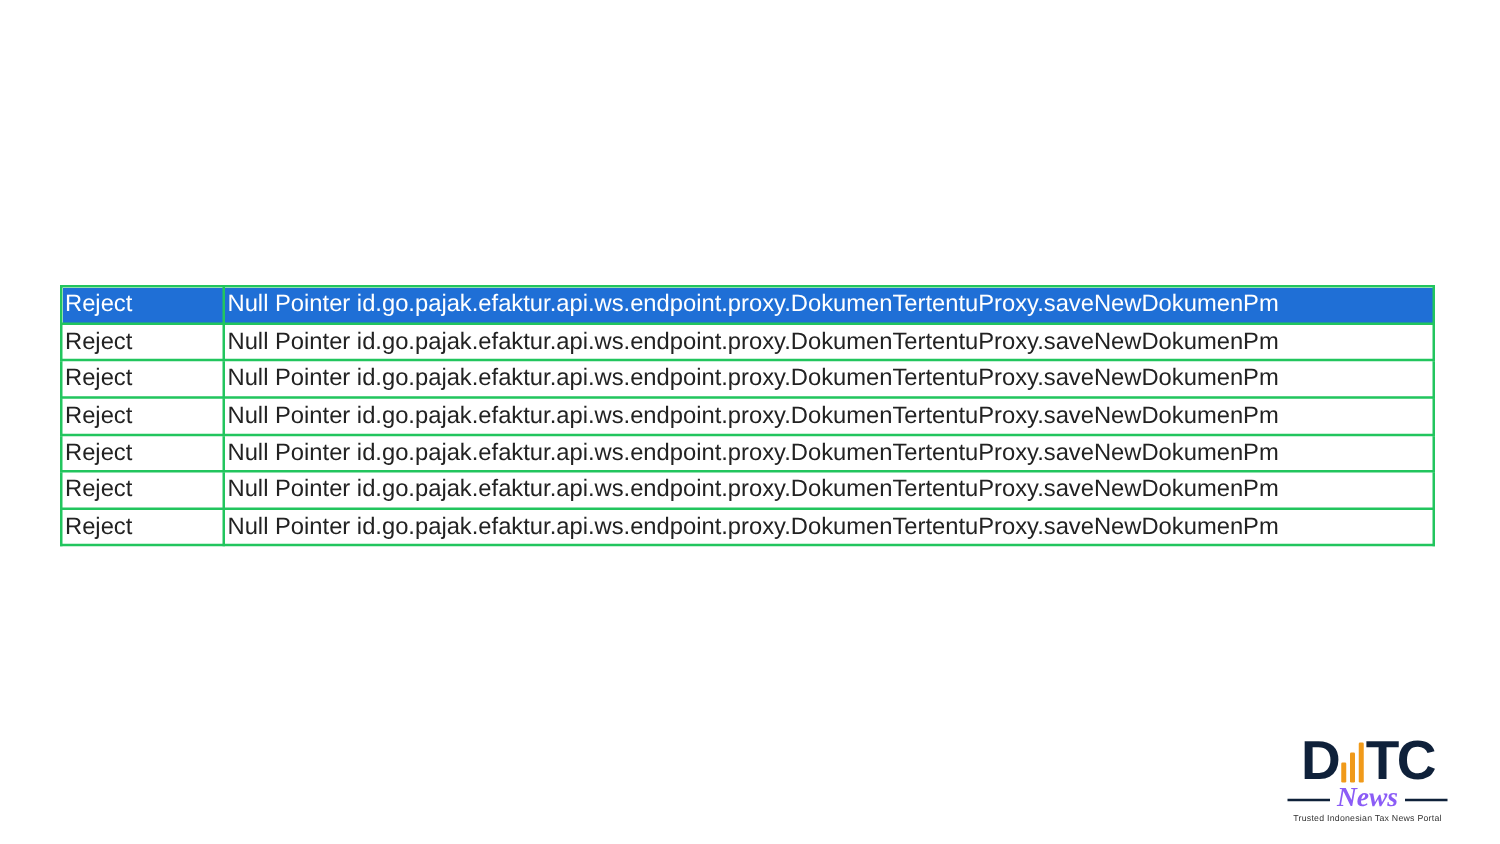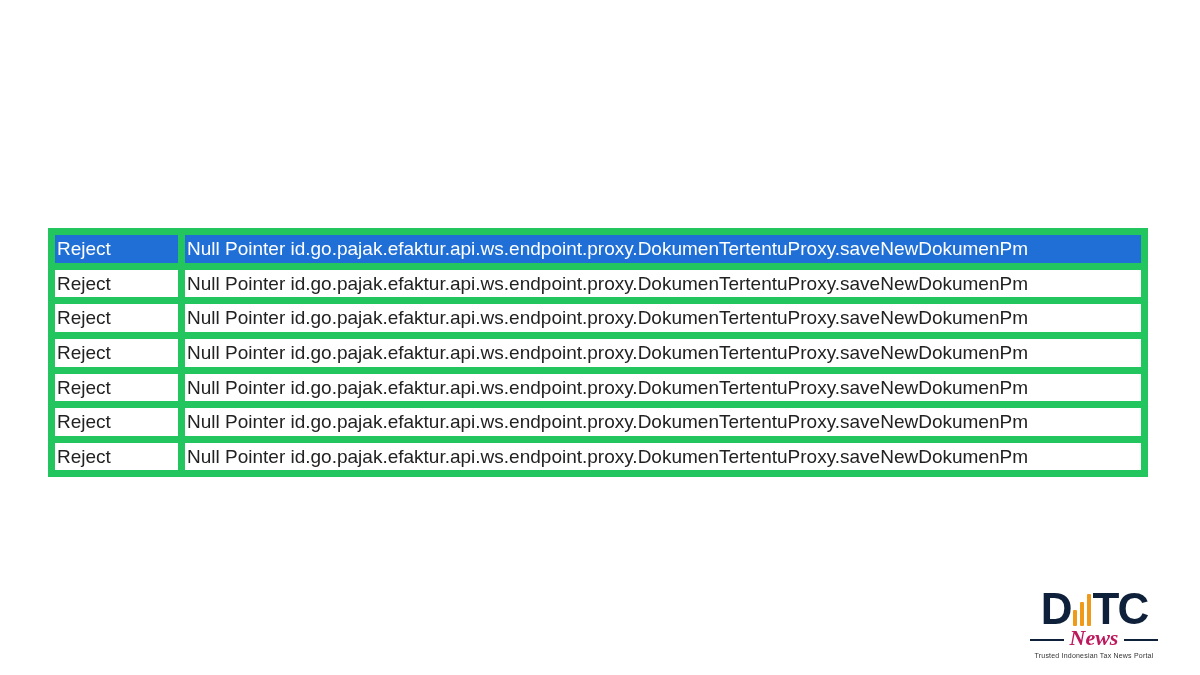--- a/index.html
+++ b/index.html
@@ -18,21 +18,21 @@
     width: 1100px;
   }
   table {
     border-collapse: collapse;
     width: 100%;
     table-layout: fixed;
   }
   col.status-col { width: 130px; }
   col.msg-col { width: auto; }
   td {
-    border: 7px solid #22c55e;
+    border: 2px solid #22c55e;
     font-size: 19px;
     line-height: 1.35;
     padding: 1px 2px 1px 2px;
     color: #222;
     white-space: nowrap;
     overflow: hidden;
     text-overflow: clip;
     vertical-align: middle;
   }
   tr.selected td {
@@ -72,21 +72,21 @@
     border-radius: 1px;
   }
   .logo-main .bars span:nth-child(1){height:16px;}
   .logo-main .bars span:nth-child(2){height:24px;}
   .logo-main .bars span:nth-child(3){height:32px;}
   .logo-news {
     font-family: Georgia, "Times New Roman", serif;
     font-style: italic;
     font-weight: 700;
     font-size: 22px;
-    color: #be185d;
+    color: #8b5cf6;
     margin-top: -6px;
   }
   .logo-news .rule {
     display: inline-block;
     height: 2px;
     width: 34px;
     background: #0f213a;
     vertical-align: middle;
     margin: 0 6px;
   }

